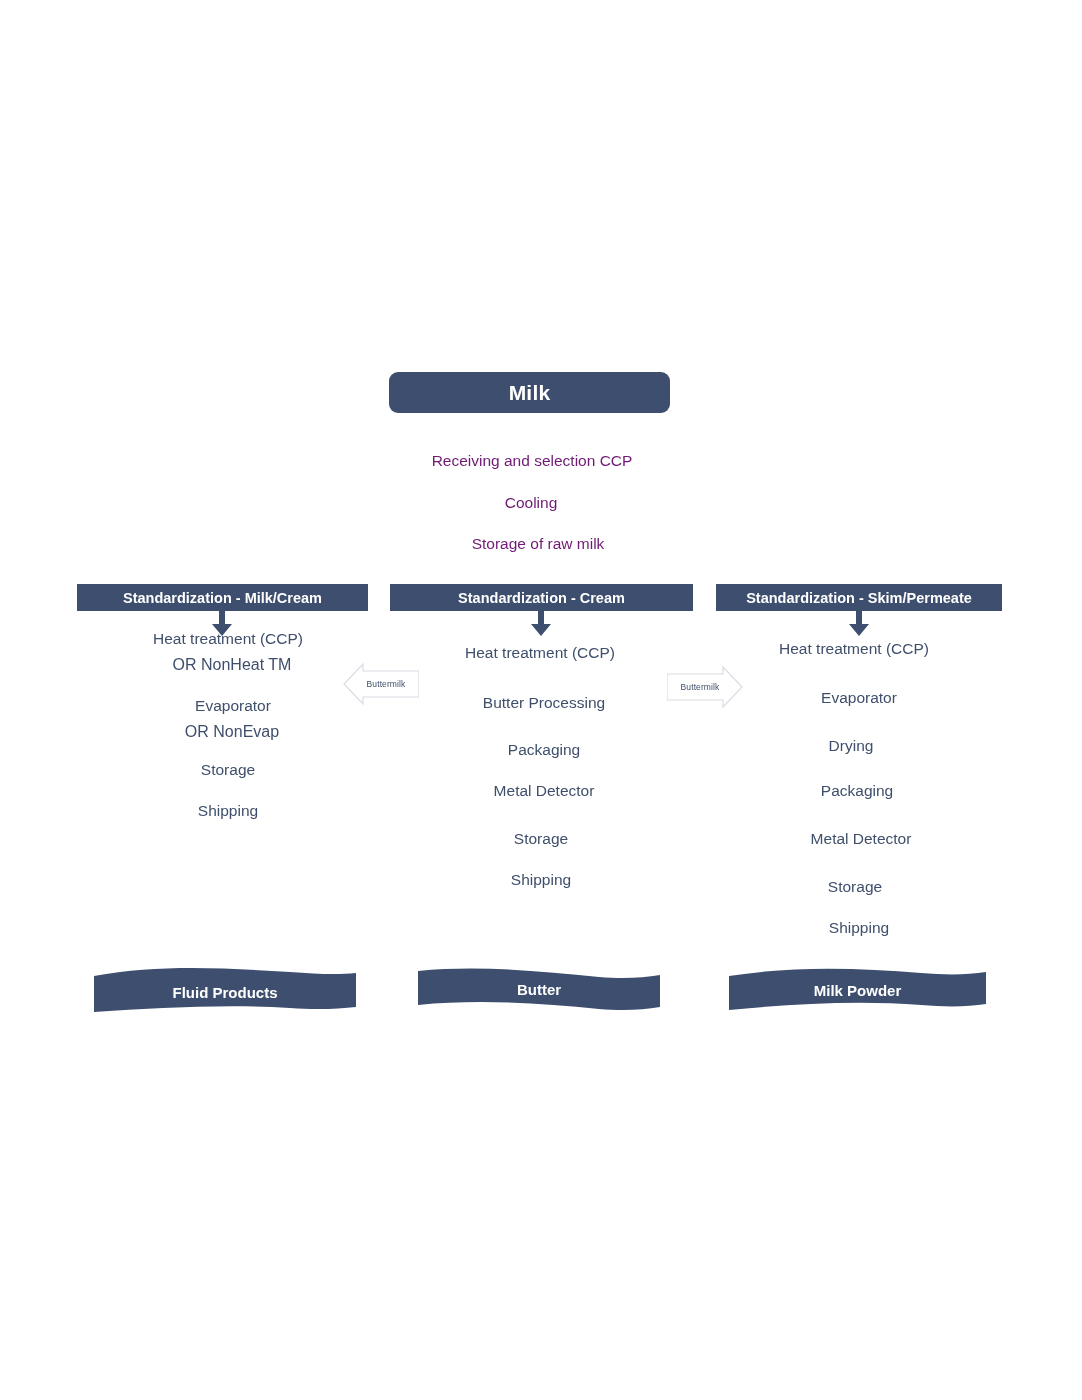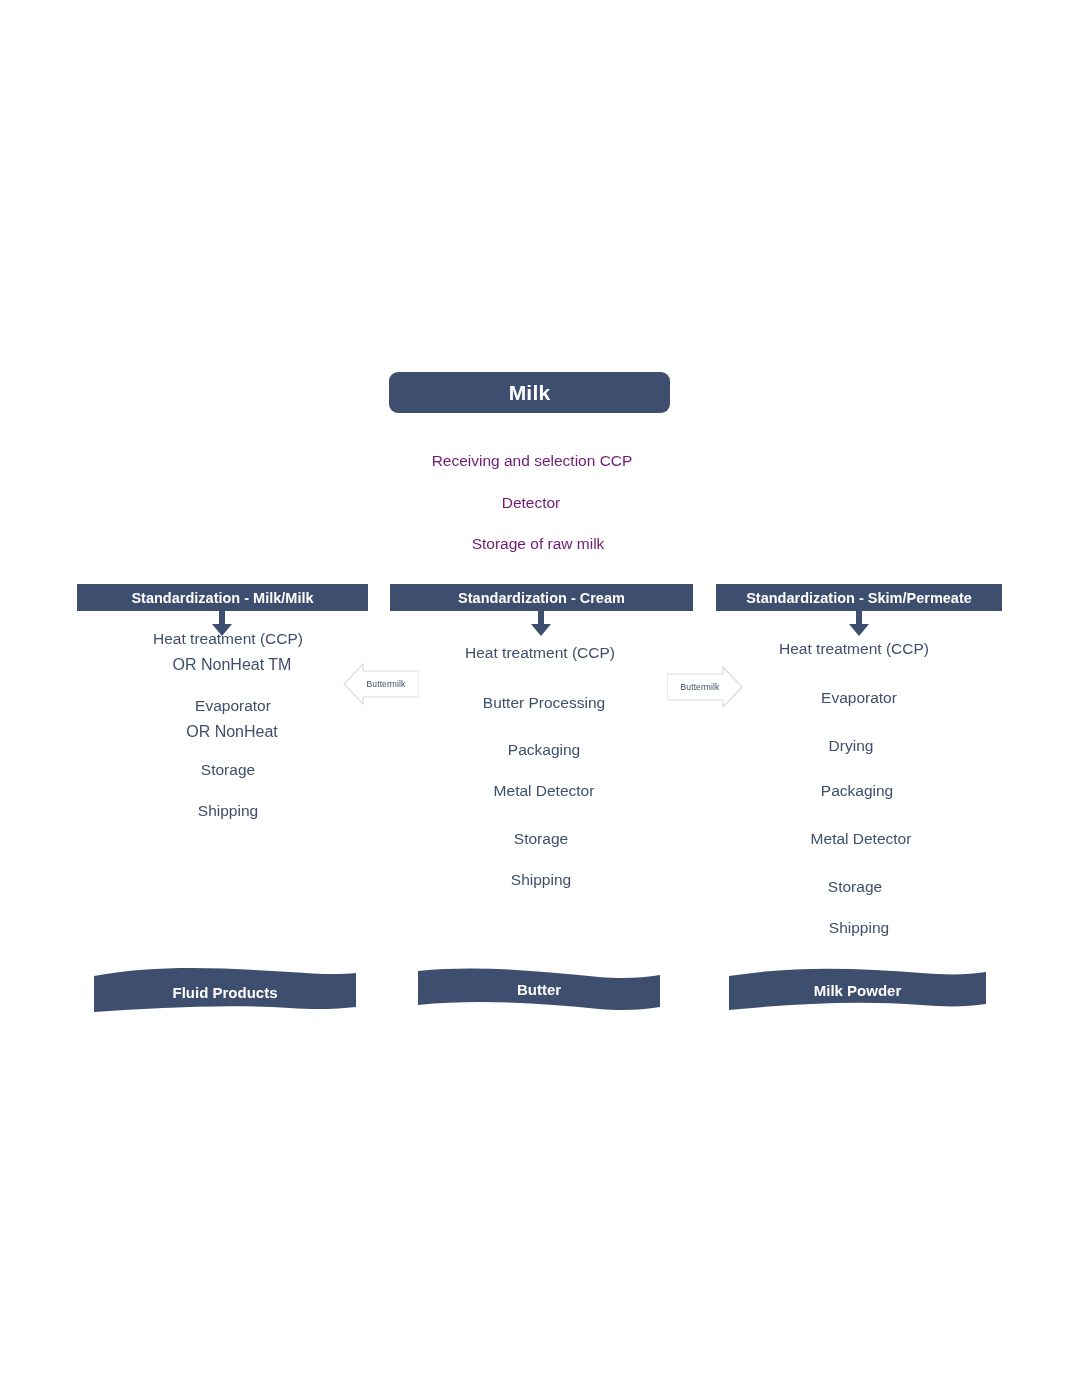--- a/index.html
+++ b/index.html
@@ -139,46 +139,46 @@
 <div id="diagram">
 
   <div class="milk-box">
     <span class="label">Milk</span>
   </div>
 
   <div class="trunk-step" style="left:532px; top:452px;">
     <span>Receiving and selection CCP</span>
   </div>
   <div class="trunk-step" style="left:531px; top:494px;">
-    <span>Detector</span>
+    <span>Cooling</span>
   </div>
   <div class="trunk-step" style="left:538px; top:535px;">
     <span>Storage of raw milk</span>
   </div>
 
   <div class="col-header" style="left:77px; top:584px; width:291px;">
-    <span class="label">Standardization - Milk/Milk</span>
+    <span class="label">Standardization - Milk/Cream</span>
   </div>
   <div class="down-arrow" style="left:222px; top:611px;">
     <svg width="22" height="26" viewBox="0 0 22 26">
       <path d="M8,0 L14,0 L14,13 L21,13 L11,25 L1,13 L8,13 Z" fill="#3d4e6e"></path>
     </svg>
   </div>
 
   <div class="step" style="left:228px; top:630px;">
     <span>Heat treatment (CCP)</span>
   </div>
   <div class="step sub" style="left:232px; top:656px;">
     <span>OR NonHeat TM</span>
   </div>
   <div class="step" style="left:233px; top:697px;">
     <span>Evaporator</span>
   </div>
   <div class="step sub" style="left:232px; top:723px;">
-    <span>OR NonHeat</span>
+    <span>OR NonEvap</span>
   </div>
   <div class="step" style="left:228px; top:761px;">
     <span>Storage</span>
   </div>
   <div class="step" style="left:228px; top:802px;">
     <span>Shipping</span>
   </div>
 
   <div class="ribbon" style="left:94px; top:968px; width:262px;">
     <svg width="262" height="48" viewBox="0 0 262 48" preserveAspectRatio="none">

